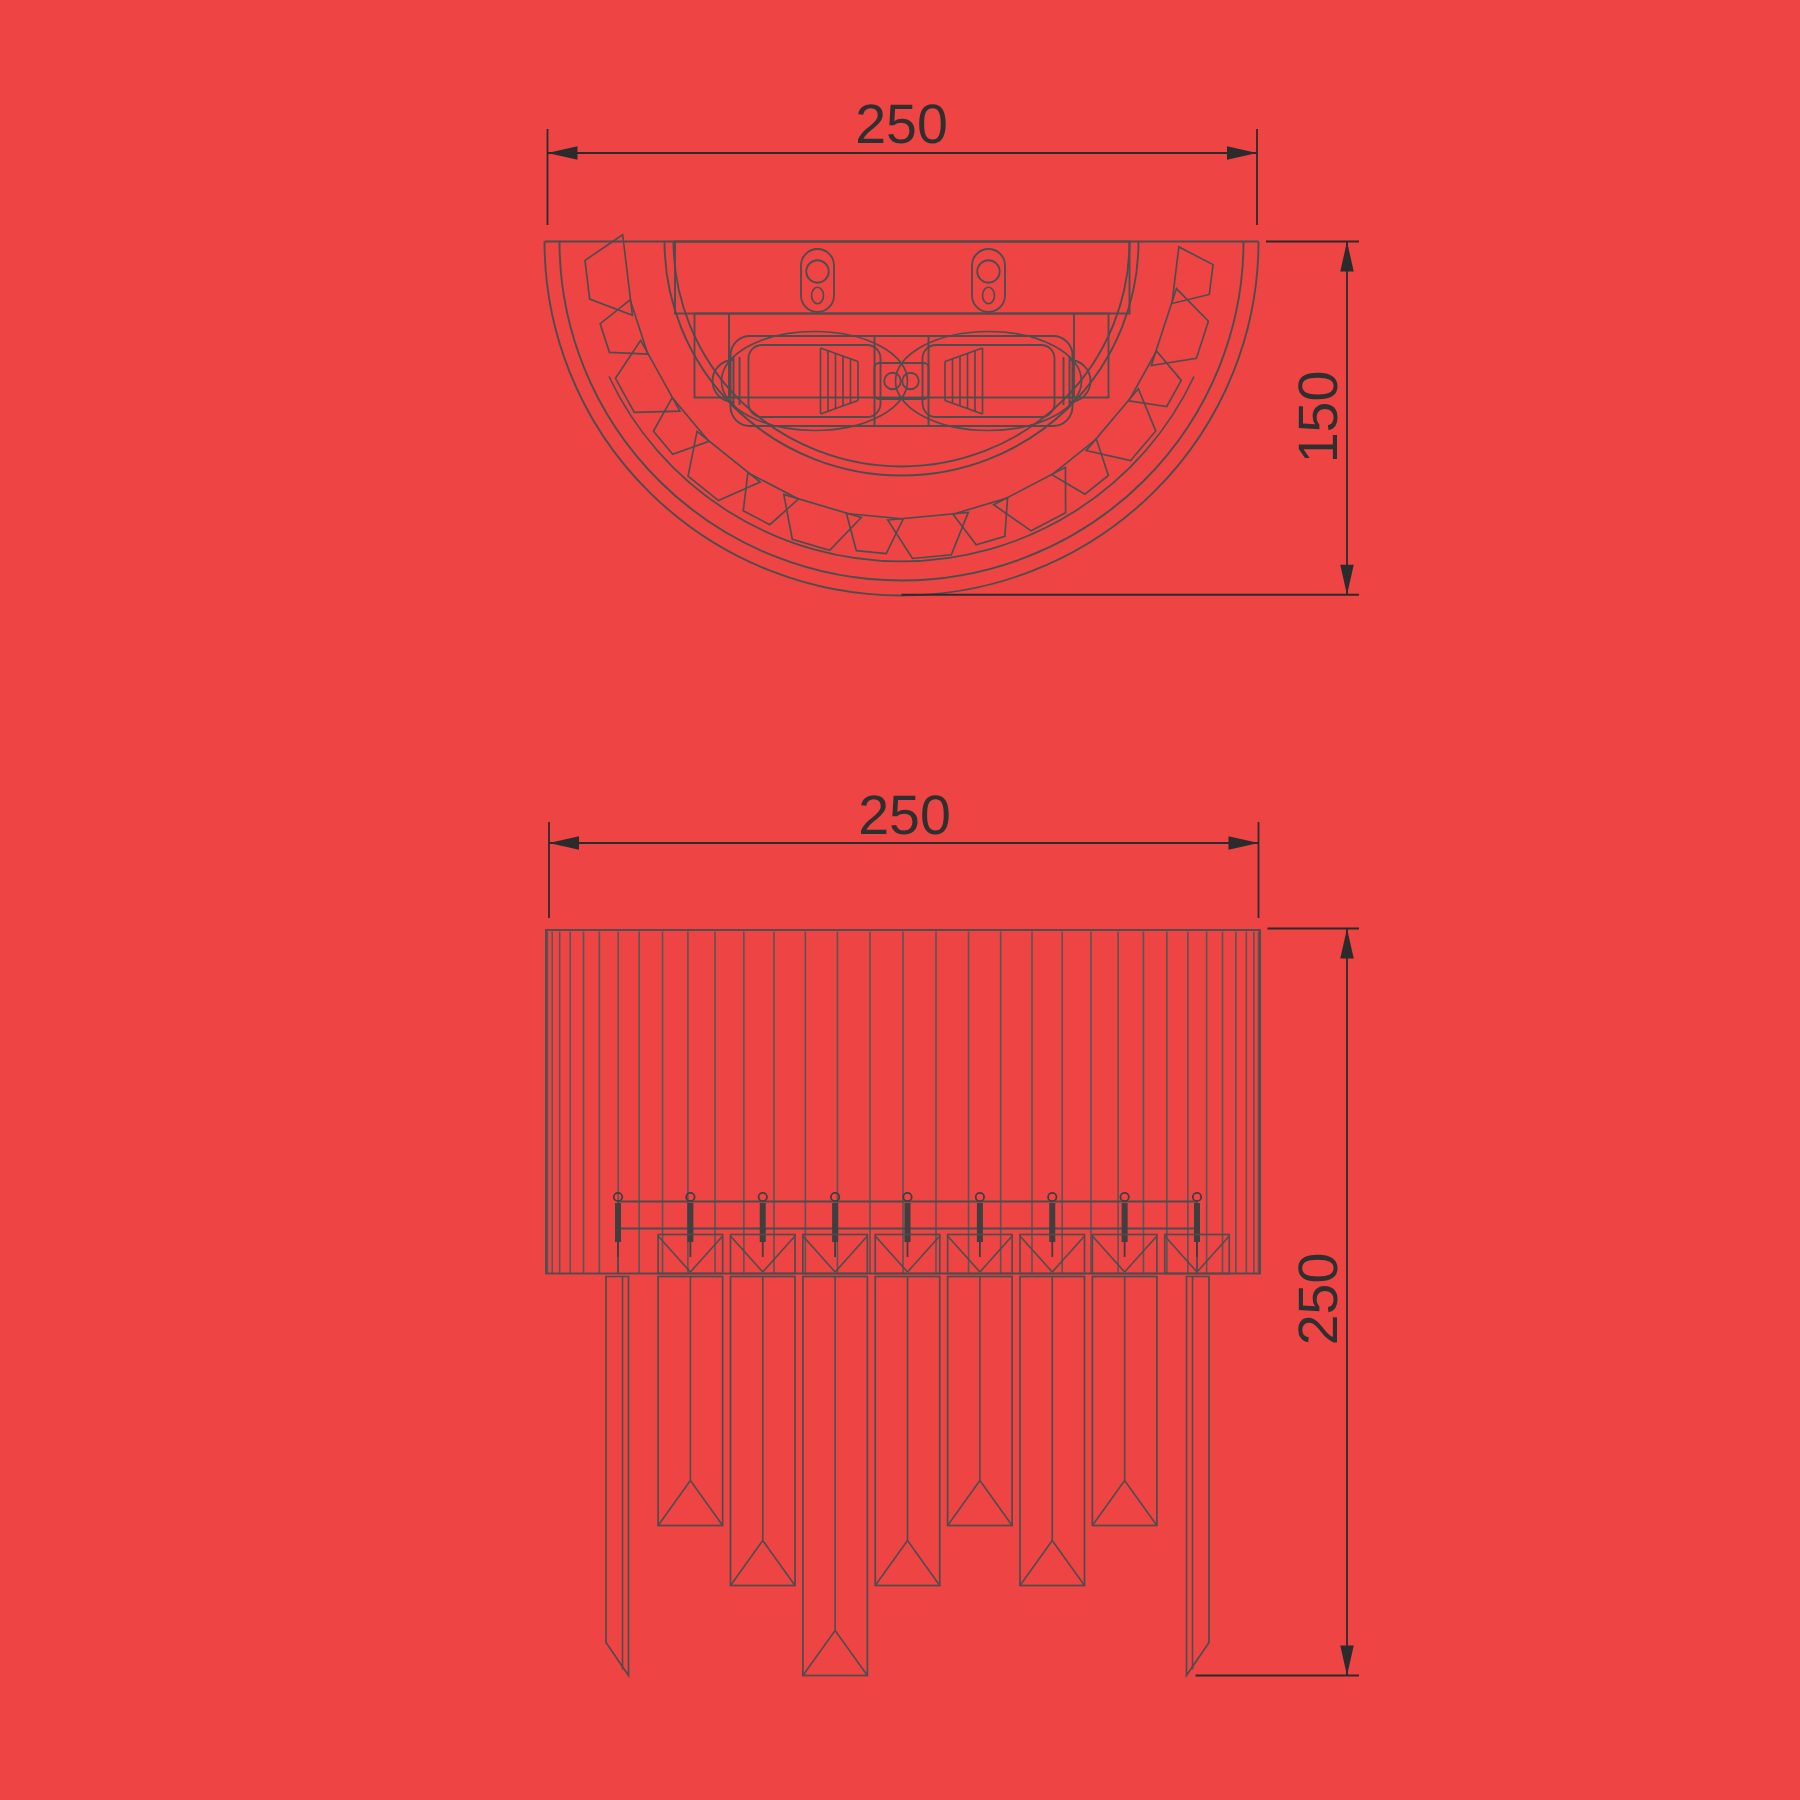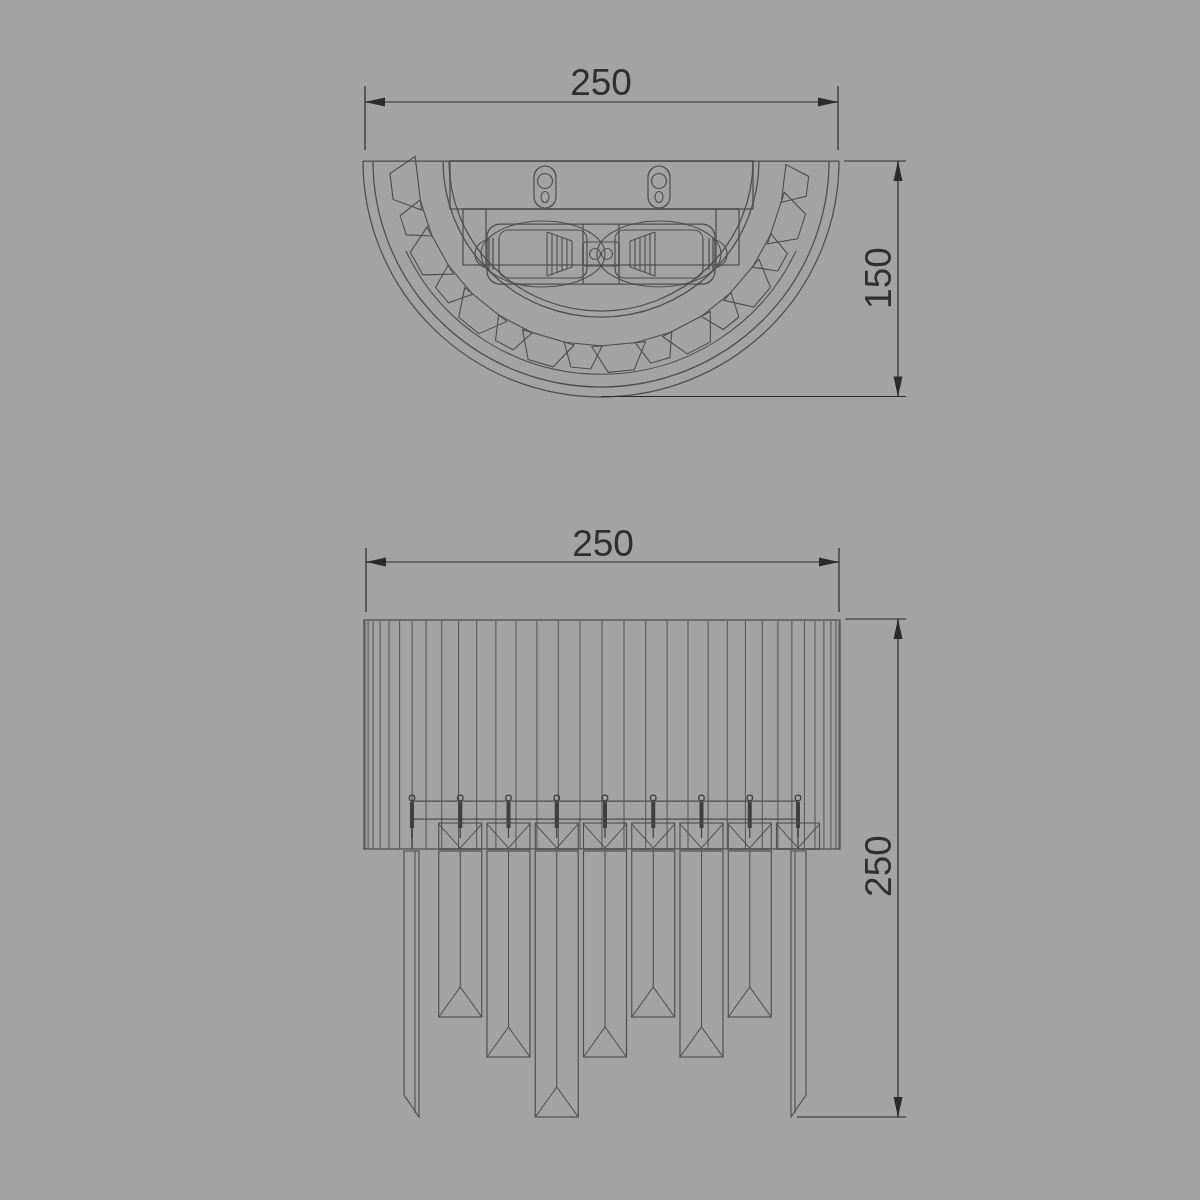--- a/index.html
+++ b/index.html
@@ -1,16 +1,16 @@
 <!DOCTYPE html>
 <html><head>
 <meta charset="utf-8">
 <style>
   html,body{margin:0;padding:0;background:#fff;}
-  .sheet{position:relative;width:1200px;height:1200px;background:#a3a3a3;overflow:hidden;
+  .sheet{position:relative;width:1200px;height:1200px;background:#ef4444;overflow:hidden;
          font-family:"Liberation Sans",sans-serif;}
   svg{display:block;}
   text{font-family:"Liberation Sans","DejaVu Sans",sans-serif;font-size:37px;fill:#2f2f2f;}
 </style>
 </head>
 <body>
 
 <div class="sheet">
 <svg id="dwg" width="1200" height="1200" viewBox="0 0 1200 1200">
   <g id="g-top" fill="none">

